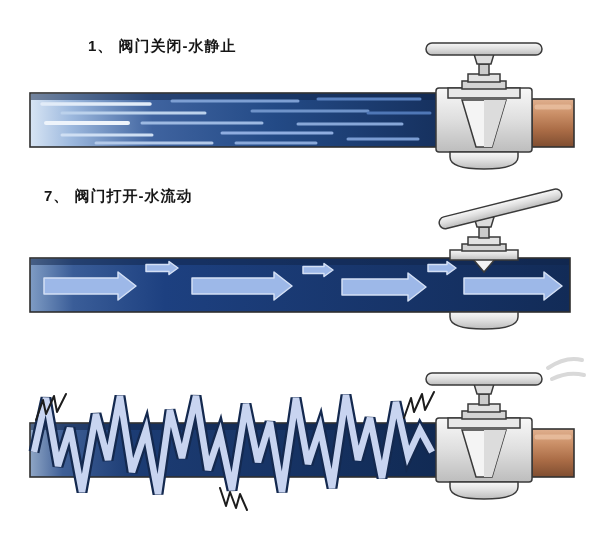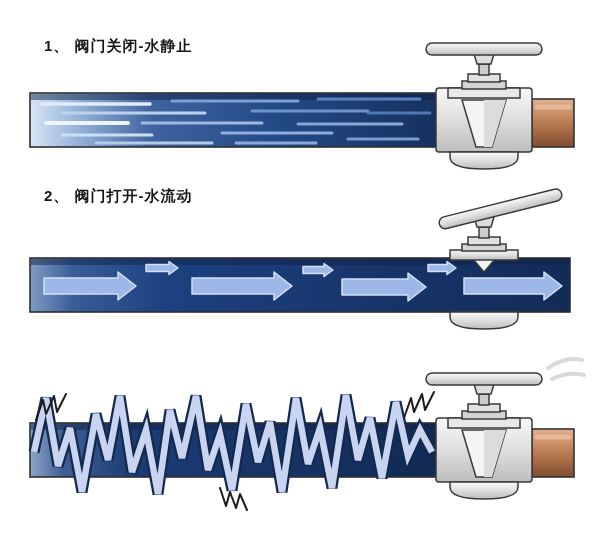--- a/index.html
+++ b/index.html
@@ -13,21 +13,21 @@
   .stage svg{position:absolute;left:0;top:0;}
   .panel-label{
     position:absolute;
     left:44px;
     font-size:15px;
     font-weight:600;
     letter-spacing:1px;
     color:#161616;
     white-space:nowrap;
   }
-  #label-1{top:37px;}
+  #label-1{top:37px;margin-left:44px;}
   #label-2{top:187px;}
   #label-3{top:343px;}
 </style>
 </head>
 <body>
 
 <div class="stage">
 
   <svg width="600" height="535" viewBox="0 0 600 535">
     <defs>
@@ -155,15 +155,15 @@
       </g>
       <g fill="none" stroke="#1c1c1c" stroke-width="2" stroke-linejoin="round" stroke-linecap="round">
         <polyline points="36,420 43,400 46,414 54,396 57,412 66,394"></polyline>
         <polyline points="404,418 411,398 414,412 422,394 425,410 434,392"></polyline>
         <polyline points="220,488 226,506 230,492 236,508 240,494 247,510"></polyline>
       </g>
     </g>
   </svg>
 
   <div class="panel-label" id="label-1">1、 阀门关闭-水静止</div>
-  <div class="panel-label" id="label-2">2、 阀门打开-水流动</div>
+  <div class="panel-label" id="label-2">7、 阀门打开-水流动</div>
 
 </div>
 
 </body></html>

